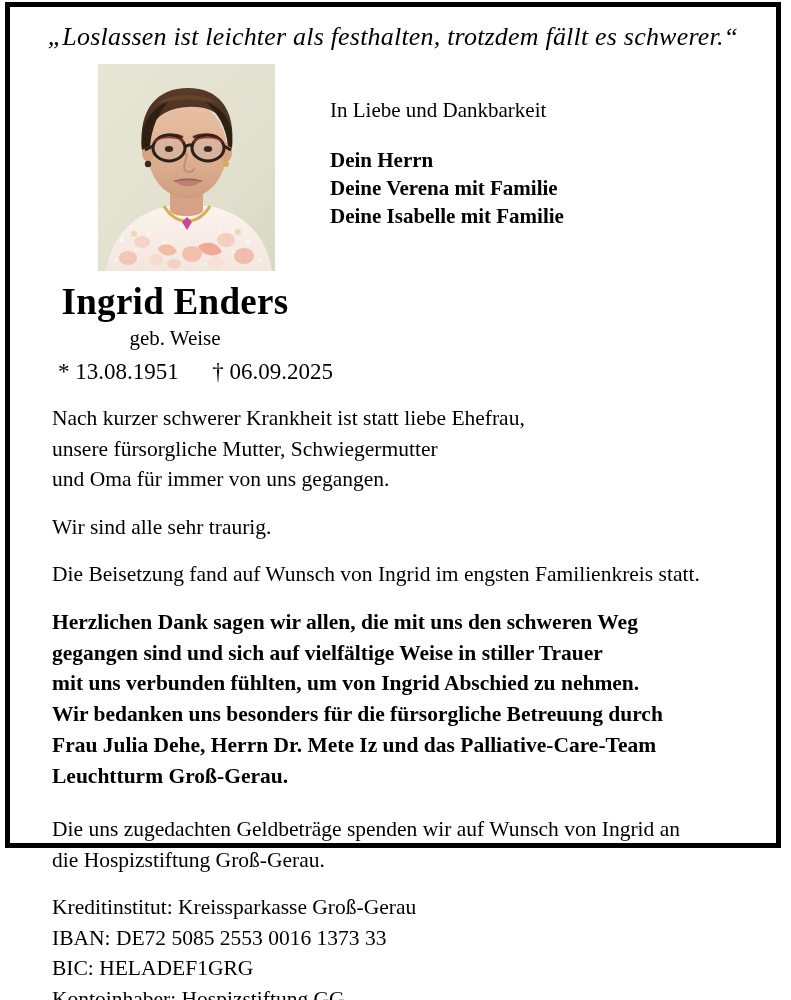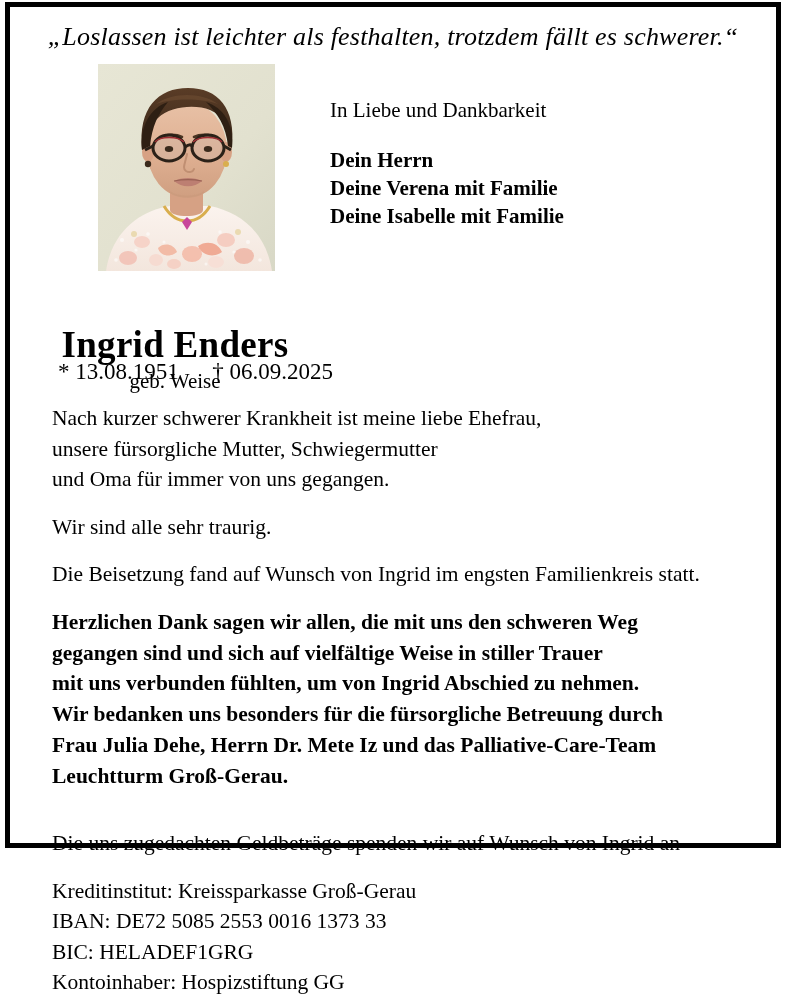--- a/index.html
+++ b/index.html
@@ -85,21 +85,20 @@
     left: 0;
     top: 276px;
     width: 330px;
     text-align: center;
   }
   .deceased-name {
     font-size: 37px;
     font-weight: bold;
     line-height: 1.05;
     letter-spacing: 0.3px;
-    margin-top: 43px;
   }
   .maiden-name {
     font-size: 21px;
     line-height: 1.4;
     margin-top: 2px;
   }
   .life-dates {
     position: absolute;
     left: 48px;
     top: 352px;
@@ -117,21 +116,21 @@
   }
   .para {
     font-size: 21.5px;
     line-height: 1.42;
     margin: 0 0 17px 0;
   }
   .para .ln { display: block; white-space: nowrap; }
   .para.bold {
     font-weight: bold;
     line-height: 1.44;
-    margin-bottom: 36px;
+    margin-bottom: 22px;
   }
   .bank-block { margin-bottom: 19px; }
   .bank-block .ln { line-height: 1.42; }
 </style>
 </head>
 <body>
 
 <div class="notice-frame">
   <div class="notice-inner">
 
@@ -256,21 +255,21 @@
       <span>*</span>
       <span>13.08.1951</span>
       <span class="sep"></span>
       <span>†</span>
       <span>06.09.2025</span>
     </div>
 
     <div class="body-text">
 
       <div class="para">
-        <span class="ln">Nach kurzer schwerer Krankheit ist meine liebe Ehefrau,</span>
+        <span class="ln">Nach kurzer schwerer Krankheit ist statt liebe Ehefrau,</span>
         <span class="ln">unsere fürsorgliche Mutter, Schwiegermutter</span>
         <span class="ln">und Oma für immer von uns gegangen.</span>
       </div>
 
       <div class="para">
         <span class="ln">Wir sind alle sehr traurig.</span>
       </div>
 
       <div class="para">
         <span class="ln">Die Beisetzung fand auf Wunsch von Ingrid im engsten Familienkreis statt.</span>
@@ -280,20 +279,21 @@
         <span class="ln">Herzlichen Dank sagen wir allen, die mit uns den schweren Weg</span>
         <span class="ln">gegangen sind und sich auf vielfältige Weise in stiller Trauer</span>
         <span class="ln">mit uns verbunden fühlten, um von Ingrid Abschied zu nehmen.</span>
         <span class="ln">Wir bedanken uns besonders für die fürsorgliche Betreuung durch</span>
         <span class="ln">Frau Julia Dehe, Herrn Dr. Mete Iz und das Palliative-Care-Team</span>
         <span class="ln">Leuchtturm Groß-Gerau.</span>
       </div>
 
       <div class="para">
         <span class="ln">Die uns zugedachten Geldbeträge spenden wir auf Wunsch von Ingrid an</span>
+        <span class="ln">die Hospizstiftung Groß-Gerau.</span>
       </div>
 
       <div class="para bank-block">
         <span class="ln">Kreditinstitut: Kreissparkasse Groß-Gerau</span>
         <span class="ln">IBAN: DE72 5085 2553 0016 1373 33</span>
         <span class="ln">BIC: HELADEF1GRG</span>
         <span class="ln">Kontoinhaber: Hospizstiftung GG</span>
       </div>
 
     </div>

